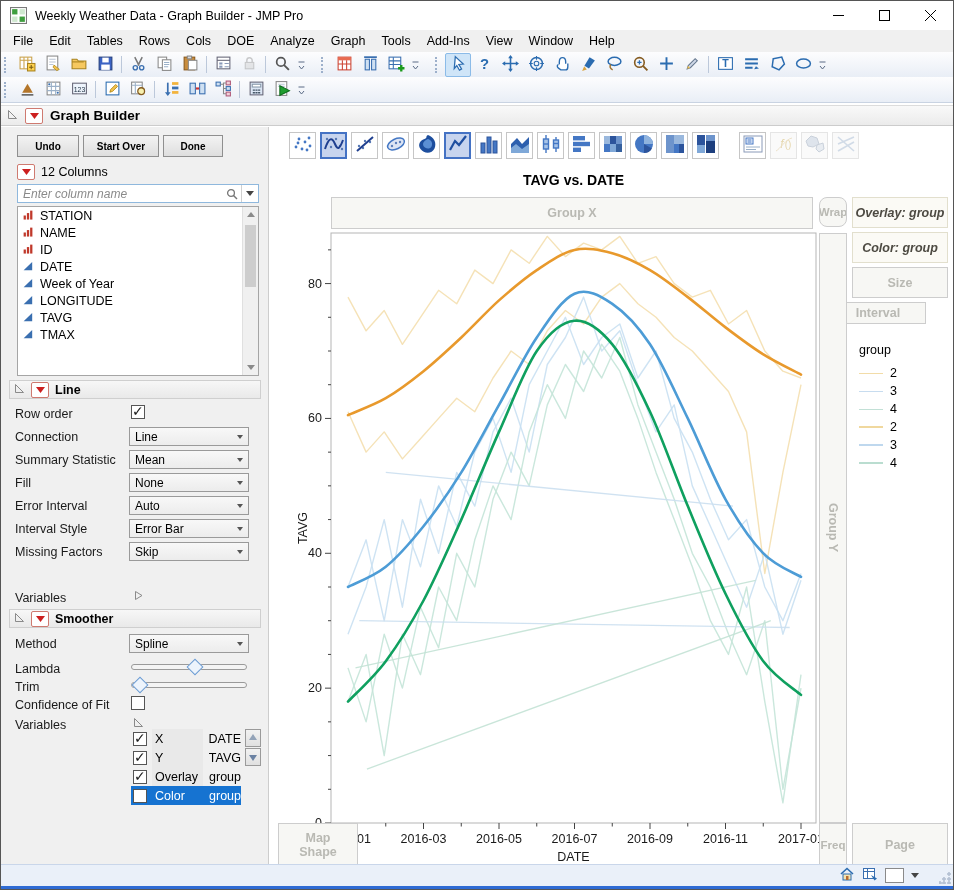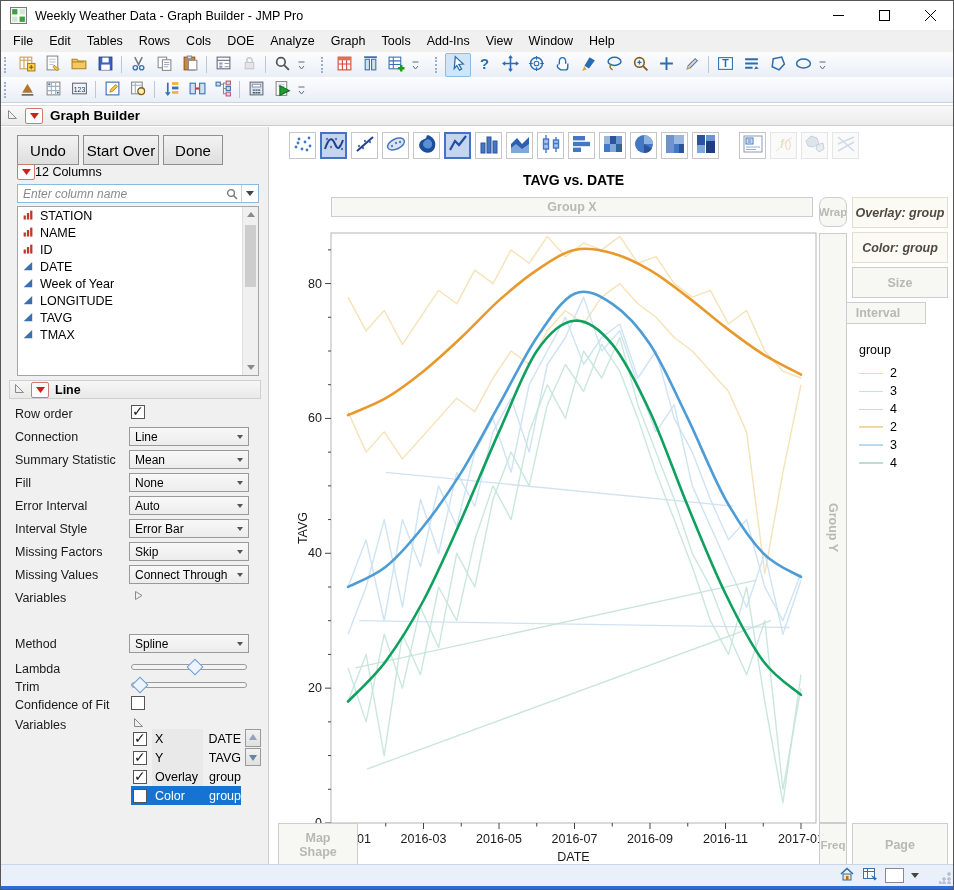--- a/index.html
+++ b/index.html
@@ -29,22 +29,22 @@
   .tb-more svg{width:9px;height:16px;}
   .tb-group{display:flex;align-items:center;}
   
   .gb-header{position:absolute;top:104px;left:0;right:0;height:21px;background:linear-gradient(#f9f9f9,#ebebeb);border-top:1px solid #dcdcdc;border-bottom:1px solid #cccccc;display:flex;align-items:center;gap:7px;padding-left:6px;box-sizing:border-box;}
   .tri-collapse svg{width:11px;height:11px;}
   .red-tri-btn{width:16px;height:14px;background:#fff;border:1px solid #cf7a70;border-radius:2px;display:flex;align-items:center;justify-content:center;}
   .red-tri-btn svg{width:9px;height:6px;}
   .gb-title{font-weight:bold;font-size:13.5px;}
   
   .left-panel{position:absolute;top:126px;left:0;width:268px;bottom:24px;background:#f0f0f0;border-right:1px solid #cdcdcd;box-sizing:border-box;}
-  .btn{position:absolute;height:30px;background:linear-gradient(#f3f3f3,#dedede);border:1px solid #8f8f8f;font-size:15px;display:flex;align-items:center;justify-content:center;box-sizing:border-box;}
-  .cols-header{position:absolute;top:37px;left:16px;display:flex;align-items:center;font-size:12.5px;}
+  .btn{position:absolute;height:22px;background:linear-gradient(#f3f3f3,#dedede);border:1px solid #8f8f8f;font-size:10px;display:flex;align-items:center;justify-content:center;box-sizing:border-box;font-weight:bold;}
+  .cols-header{position:absolute;top:37px;left:16px;display:flex;align-items:center;gap:6px;font-size:12.5px;}
   .searchbox{position:absolute;top:57px;left:16px;width:242px;height:19px;background:#fff;border:1px solid #8fb8dd;box-sizing:border-box;display:flex;align-items:center;}
   .searchbox .ph{flex:1;font-style:italic;color:#8a8a8a;font-size:12px;padding-left:5px;white-space:nowrap;overflow:hidden;}
   .searchbox svg{width:12px;height:12px;margin:0 3px;}
   .search-dd{width:16px;height:17px;border-left:1px solid #d0d0d0;display:flex;align-items:center;justify-content:center;}
   .caret-down{width:0;height:0;border-left:4px solid transparent;border-right:4px solid transparent;border-top:5px solid #444;}
   .col-list{position:absolute;top:79px;left:16px;width:242px;height:170px;background:#fff;border:1px solid #a5a5a5;box-sizing:border-box;overflow:hidden;}
   .col-item{height:17px;display:flex;align-items:center;gap:5px;padding-left:4px;font-size:12.5px;}
   .col-icon{width:13px;height:13px;display:flex;}
   .col-icon svg{width:13px;height:13px;}
   .scrollbar{position:absolute;right:0;top:0;bottom:0;width:15px;background:#f0f0f0;border-left:1px solid #e0e0e0;}
@@ -655,35 +655,39 @@
         </div>
 
         <div class="prow">
           <span class="prow-label">Missing Factors</span>
           <div class="dropdown">
             <span class="dd-text">Skip</span>
             <span class="dd-arrow"></span>
           </div>
         </div>
 
-        <div class="prow">
-          <span class="prow-label">Missing Values</span>
-          <div class="dropdown">
-            <span class="dd-text">Connect Through</span>
-            <span class="dd-arrow"></span>
-          </div>
-        </div>
       </div>
     <div class="prow" style="position:absolute;top:460px;left:0;width:268px;">
       <span class="prow-label">Variables</span>
       <span class="tri-hollow" style="position:absolute;left:132px;top:3px;"><svg viewBox="0 0 11 11">
             <path d="M2.5 1.5L9 5.5L2.5 9.5Z" fill="none" stroke="#8a8a8a"></path>
           </svg></span>
     </div>
 
+    <div class="section-header" style="top:482px;">
+      <span class="tri-collapse"><svg viewBox="0 0 11 11">
+            <path d="M1.5 9.5V1.5L9.5 9.5Z" fill="none" stroke="#8a8a8a"></path>
+          </svg></span>
+      <span class="red-tri-btn">
+          <svg viewBox="0 0 9 6">
+            <path d="M0 0h9L4.5 6Z" fill="#cc1f1f"></path>
+          </svg>
+        </span>
+      <span class="section-title">Smoother</span>
+    </div>
     <div class="prow" style="position:absolute;top:506px;left:0;width:268px;">
       <span class="prow-label">Method</span>
       <div class="dropdown">
         <span class="dd-text">Spline</span>
         <span class="dd-arrow"></span>
       </div>
     </div>
     <div class="prow" style="position:absolute;top:531px;left:0;width:268px;height:18px;">
       <span class="prow-label">Lambda</span>
       <span class="slider">
@@ -900,21 +904,21 @@
         <div class="pal-btn disabled">
           <span><svg viewBox="0 0 22 22" width="22" height="22">
               <path d="M3 4l16 14M3 11l16-7M3 18l16-9" stroke="#9ab0cc" stroke-width="1.6"></path>
             </svg></span>
         </div>
       </div>
   </div>
 
   <div class="graph-title">TAVG vs. DATE</div>
 
-  <div class="zone" style="left:330px;top:196px;width:482px;height:20px;">
+  <div class="zone" style="left:330px;top:196px;width:482px;height:32px;">
       <span>Group X</span>
     </div>
   <div class="zone small" style="left:818px;top:196px;width:28px;height:30px;border-radius:8px;">
       <span>Wrap</span>
     </div>
   <div class="zone filled" style="left:851px;top:196px;width:96px;height:31px;">
       <span>Overlay: group</span>
     </div>
   <div class="zone filled" style="left:851px;top:231px;width:96px;height:31px;">
       <span>Color: group</span>

